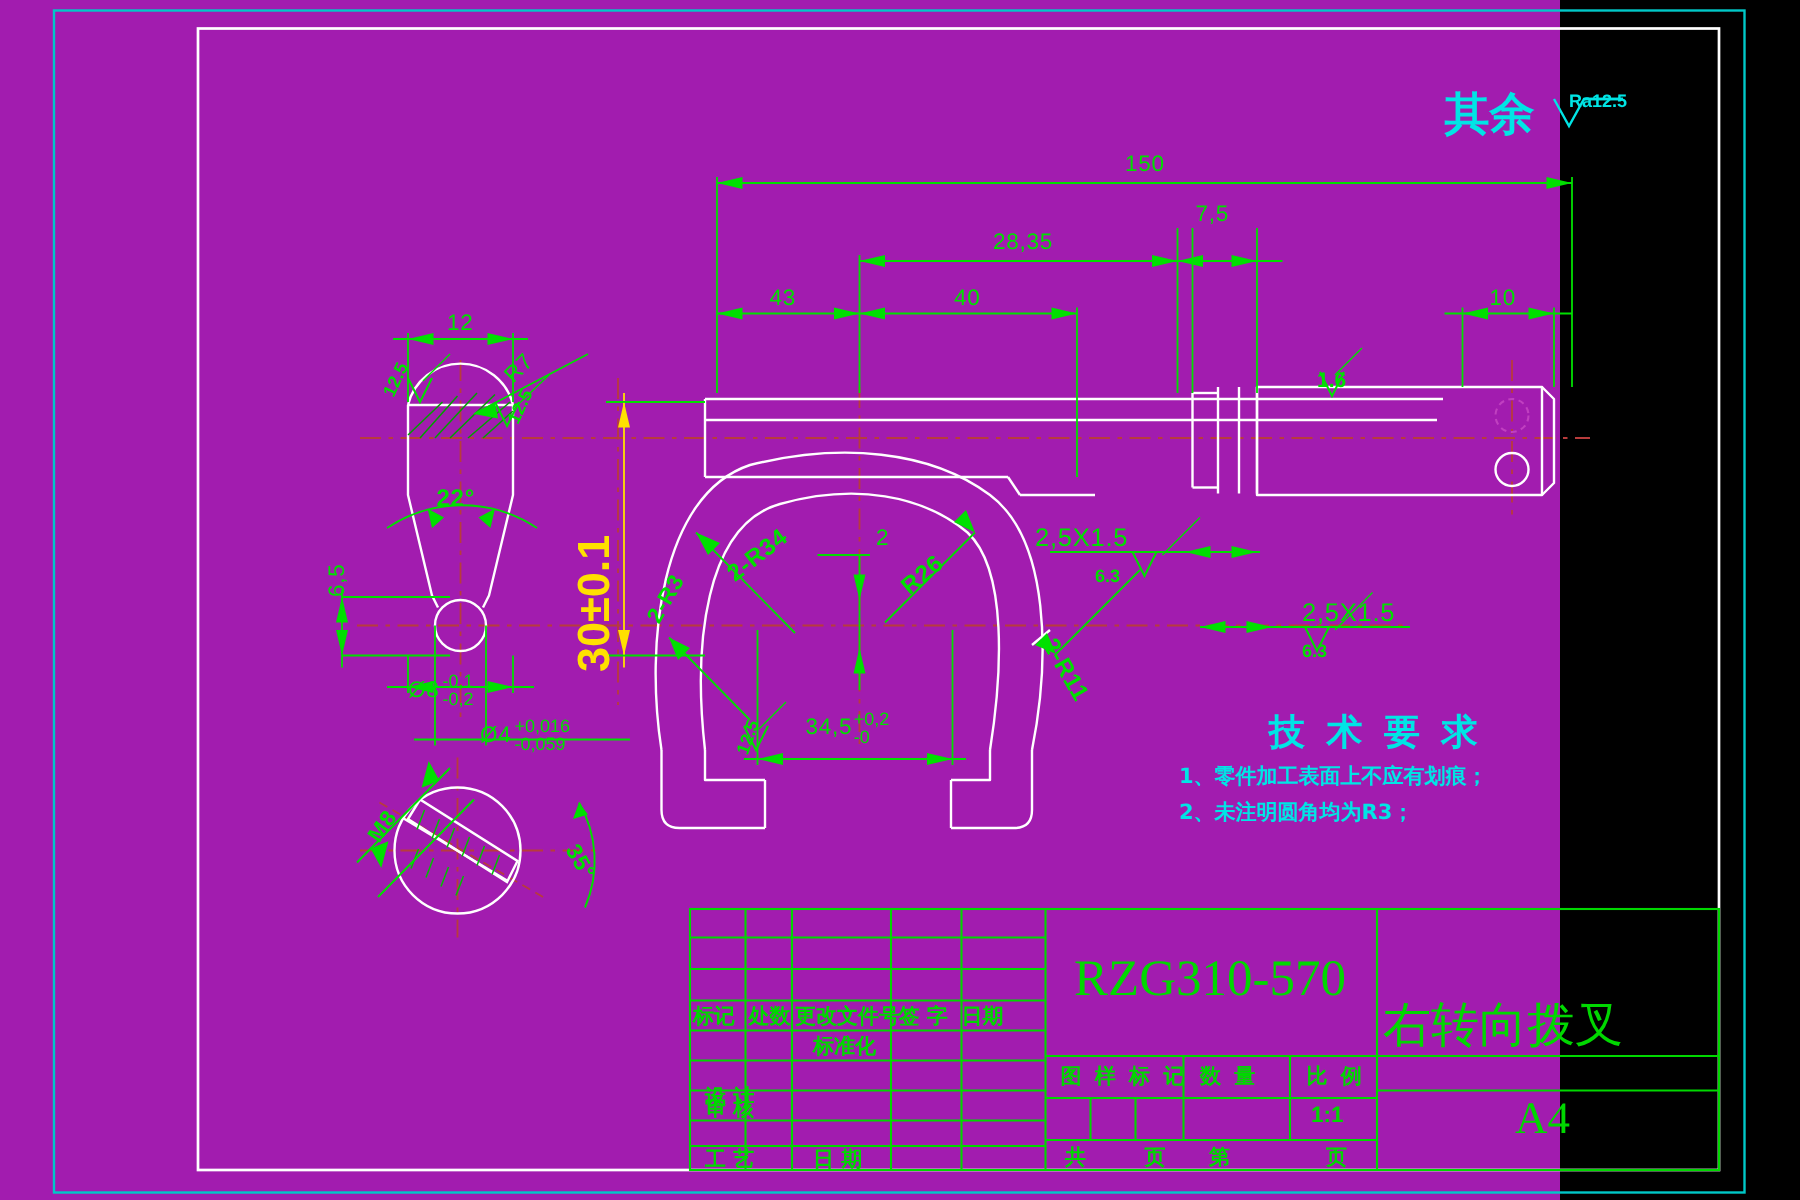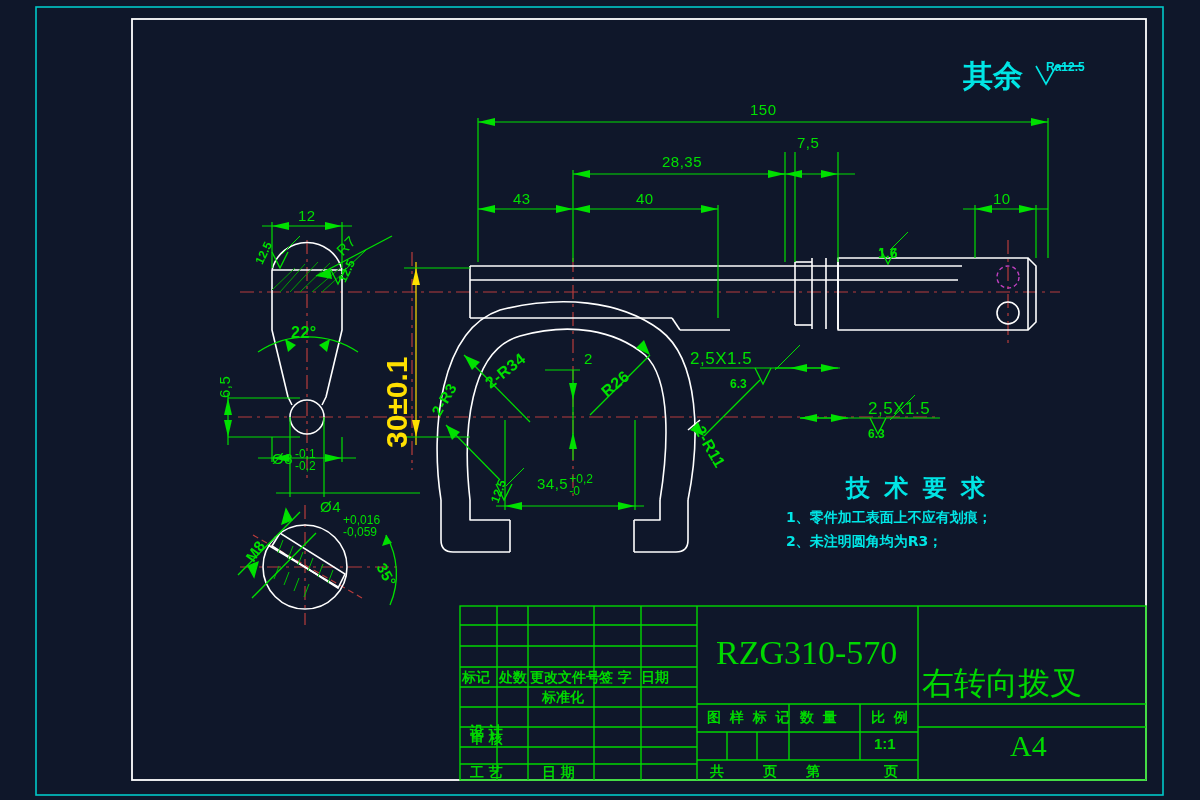--- a/index.html
+++ b/index.html
@@ -1,18 +1,18 @@
 <!DOCTYPE html>
 <html><head>
 <meta charset="utf-8">
 <title>CAD Drawing</title>
 <style>
   html,body{margin:0;padding:0;background:#000;}
   body{width:1200px;height:800px;overflow:hidden;font-family:"Liberation Sans",sans-serif;}
-  #stage{position:relative;width:1200px;height:800px;background:#0f172a;}
+  #stage{position:relative;width:1040px;height:800px;background:#a21caf;}
   svg.layer{position:absolute;left:0;top:0;width:1200px;height:800px;}
   .tx{position:absolute;white-space:nowrap;font-family:"Liberation Sans",sans-serif;}
   .dim{color:#00e000;font-size:15px;letter-spacing:.5px;}
   .dimsm{color:#00e000;font-size:12px;}
   .yel{color:#ffe000;}
   .cyan{color:#00e5e5;}
   .grn{color:#00d800;}
   .cn{font-family:"DejaVu Sans",sans-serif;}
 </style>
 </head>
@@ -329,21 +329,21 @@
   <div class="tx dim" style="left:216px;top:398px;transform:rotate(-90deg);transform-origin:left top;">6,5</div>
 
   <div class="tx" style="left:272px;top:448px;">
     <span class="dim">Ø8</span><span style="display:inline-block;vertical-align:middle;line-height:1.02;margin-left:2px;">
       <span class="dimsm" style="display:block;">-0,1</span>
       <span class="dimsm" style="display:block;text-align:center;">-0,2</span>
     </span>
   </div>
 
   <div class="tx" style="left:320px;top:478px;">
-    <span class="dim">Ø4</span><span style="display:inline-block;vertical-align:middle;line-height:1.02;margin-left:2px;margin-top:36px;">
+    <span class="dim">Ø4</span><span style="display:inline-block;vertical-align:middle;line-height:1.02;margin-left:2px;">
       <span class="dimsm" style="display:block;">+0,016</span>
       <span class="dimsm" style="display:block;">-0,059</span>
     </span>
   </div>
 
   <div class="tx yel" style="left:380px;top:448px;font-size:30px;font-weight:bold;transform:rotate(-90deg);transform-origin:left top;">30±0.1</div>
 
   <div class="tx dim" style="left:428px;top:410px;font-weight:bold;transform:rotate(-60deg);transform-origin:left top;">2-R3</div>
   <div class="tx dim" style="left:482px;top:378px;font-weight:bold;font-size:16px;transform:rotate(-38deg);transform-origin:left top;">2-R34</div>
   <div class="tx dim" style="left:598px;top:387px;font-weight:bold;font-size:16px;transform:rotate(-40deg);transform-origin:left top;">R26</div>

